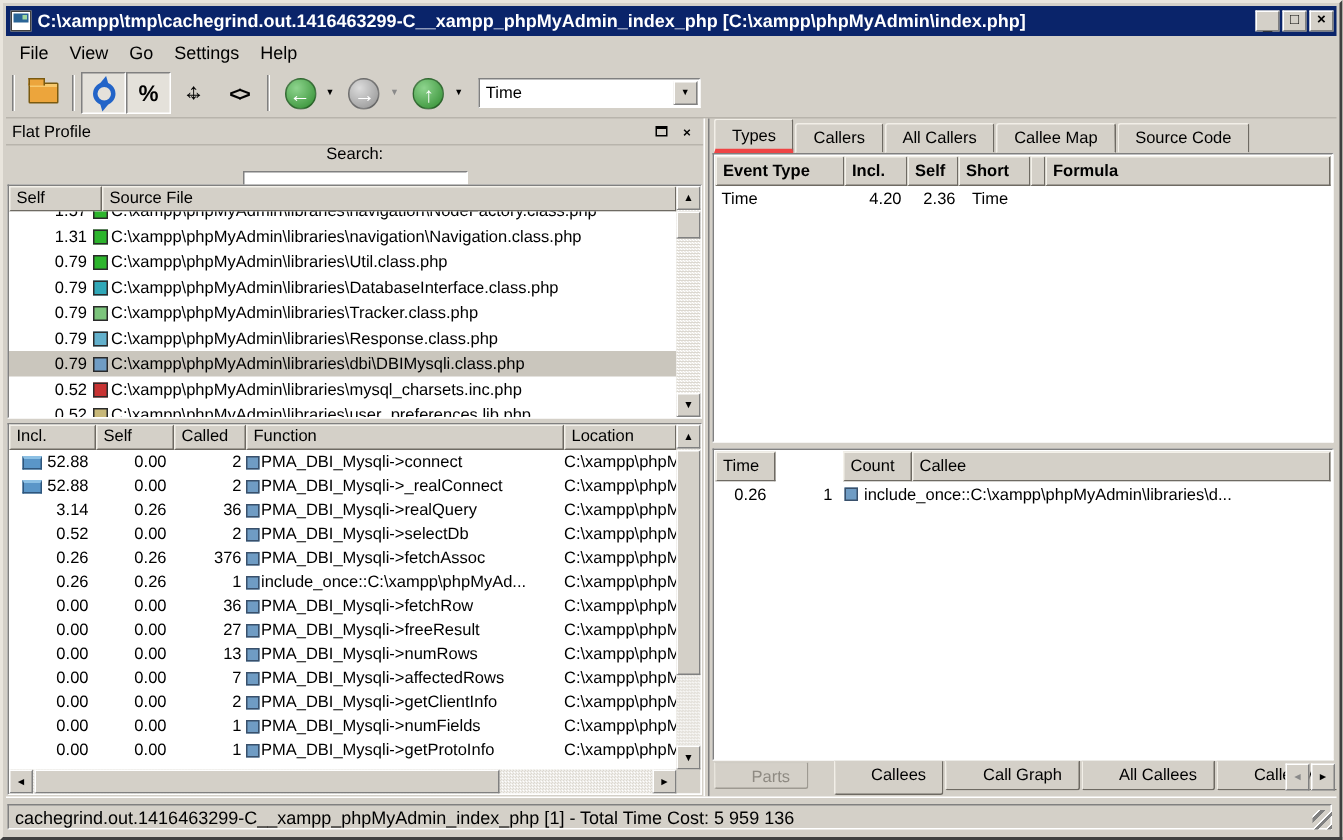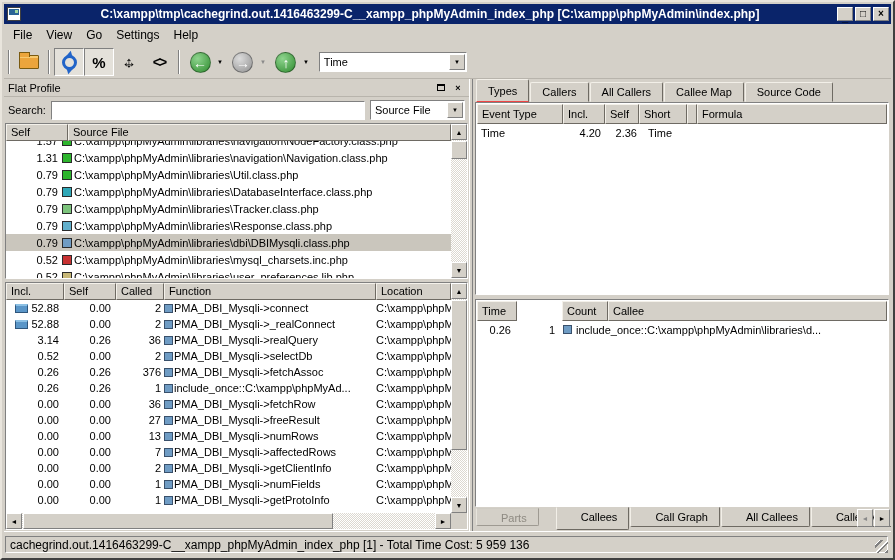--- a/index.html
+++ b/index.html
@@ -6,21 +6,21 @@
   html,body{width:895px;height:560px;overflow:hidden;}
   body{background:#d4d0c8;font-size:11px;color:#000;position:relative;}
   .win{position:absolute;inset:0;border:2px solid;border-color:#e9e5dd #404040 #404040 #e9e5dd;background:#d4d0c8;}
 
   
   .raised{border:1px solid;border-color:#fff #808080 #808080 #fff;background:#d4d0c8;}
   .tablebox{border:1px solid;border-color:#808080 #fff #fff #808080;background:#fff;position:relative;overflow:hidden;}
   .hcell{background:#d4d0c8;border:1px solid;border-color:#f4f1ea #6e6a63 #6e6a63 #f4f1ea;padding:1px 4px;white-space:nowrap;overflow:hidden;}
 
   
-  .titlebar{position:absolute;top:2px;left:2px;right:2px;height:20px;background:#0a246a;display:flex;align-items:center;padding:0 2px;text-align:center;}
+  .titlebar{position:absolute;top:2px;left:2px;right:2px;height:20px;background:#0a246a;display:flex;align-items:center;padding:0 2px;}
   .appicon{width:14px;height:14px;background:#fff;border:1px solid #404040;margin:0 3px 0 1px;position:relative;}
   .appicon:before{content:"";position:absolute;inset:1px 1px 5px 1px;background:#2a6496;}
   .appicon:after{content:"";position:absolute;right:2px;top:2px;width:3px;height:3px;background:#9fd89f;}
   .title-text{color:#fff;font-weight:bold;font-size:12px;white-space:nowrap;overflow:hidden;flex:1;padding-left:1px;}
   .winbtn{width:16px;height:14px;margin-left:2px;display:flex;align-items:center;justify-content:center;font-size:10px;font-weight:bold;line-height:1;color:#000;}
   .glyph-min{position:relative;top:3px;font-size:11px;}
 
   
   .menubar{position:absolute;top:22px;left:2px;right:2px;height:22px;display:flex;align-items:center;padding-left:2px;background:#d4d0c8;}
   .menu-item{padding:3px 7px;font-size:12px;}
@@ -53,21 +53,21 @@
   .main{position:absolute;top:77px;left:2px;right:2px;bottom:27px;display:flex;}
   .leftpane{width:465px;display:flex;flex-direction:column;}
   .splitter{width:4px;background:#d4d0c8;border-left:1px solid #fff;border-right:1px solid #808080;}
   .rightpane{flex:1;display:flex;flex-direction:column;overflow:hidden;}
 
   
   .dock-title{height:18px;display:flex;align-items:center;padding:0 4px;border-bottom:1px solid #b8b4ac;}
   .dock-title .dt-label{flex:1;font-size:11px;}
   .dockbtn{width:14px;height:13px;display:flex;align-items:center;justify-content:center;margin-left:3px;font-size:9px;font-weight:bold;}
   .float-glyph{width:8px;height:7px;border:1px solid #000;border-top:2px solid #000;}
-  .search-row{height:26px;display:flex;align-items:center;padding:0 4px;gap:5px;}
+  .search-row{height:26px;display:flex;align-items:center;padding:0 4px;gap:5px;flex-direction:column;}
   .search-input{flex:1;height:19px;background:#fff;border:1px solid;border-color:#808080 #fff #fff #808080;padding:0 3px;font-size:11px;outline:none;}
   .combo.small{width:95px;margin-left:0;}
 
   
   .vscroll{position:absolute;top:0;right:0;width:16px;bottom:0;background:#ece9e2;background-image:repeating-conic-gradient(#fff 0% 25%,#dcd8d0 0% 50%);background-size:2px 2px;}
   .sbtn{position:absolute;width:16px;height:16px;display:flex;align-items:center;justify-content:center;font-size:7px;color:#000;}
   .sthumb{position:absolute;left:0;width:16px;}
   .hscroll{position:absolute;left:0;bottom:0;height:16px;background:#ece9e2;background-image:repeating-conic-gradient(#fff 0% 25%,#dcd8d0 0% 50%);background-size:2px 2px;}
   .hthumb{position:absolute;top:0;height:16px;}
   .corner{position:absolute;right:0;bottom:0;width:16px;height:16px;background:#d4d0c8;}
@@ -96,23 +96,23 @@
   .f-called{width:48px;text-align:right;padding-right:3px;flex:none;}
   .f-func{width:212px;flex:none;display:flex;align-items:center;overflow:hidden;}
   .f-loc{flex:1;overflow:hidden;}
   .fnicon{width:9px;height:9px;background:#6f9cc4;border:1px solid #39506b;flex:none;margin-right:1px;}
   .baricon{width:13px;height:9px;background:#5a96c8;border:1px solid #2f567c;border-top:2px solid #8cc0e4;flex:none;}
 
   
   .rheader{height:18px;font-weight:bold;font-size:11.5px;padding:2px 2px 0 4px;white-space:nowrap;overflow:hidden;}
   .rtabs{height:23px;display:flex;align-items:flex-end;padding-left:3px;position:relative;z-index:2;}
   .tab{height:20px;padding:3px 11px 0 11px;background:#d4d0c8;border:1px solid;border-color:#f2efe8 #6e6a63 #d4d0c8 #f2efe8;border-radius:2px 2px 0 0;margin-right:1px;white-space:nowrap;}
-  .tab.active{height:23px;padding-top:5px;border-bottom:1px solid #ef4444;}
+  .tab.active{height:23px;padding-top:5px;border-bottom:3px solid #ef4444;}
   .types-table{height:193px;margin:0 2px;}
-  .theader{display:flex;height:20px;position:absolute;top:1px;left:1px;right:1px;}
+  .theader{display:flex;height:20px;position:absolute;top:1px;left:1px;right:1px;font-weight:bold;}
   .theader .hcell{padding-top:3px;}
   .th-event{width:86px;} .th-incl{width:42px;text-align:left;} .th-self{width:34px;} .th-short{width:48px;} .th-sp{width:9px;} .th-formula{flex:1;}
   .tbody{position:absolute;top:21px;left:1px;right:1px;bottom:1px;background:#fff;}
   .trow{display:flex;height:17px;align-items:center;}
   .t-event{width:86px;padding-left:4px;flex:none;}
   .t-incl{width:42px;text-align:right;padding-right:4px;flex:none;}
   .t-self{width:34px;text-align:right;padding-right:2px;flex:none;}
   .t-short{width:48px;padding-left:9px;flex:none;}
   .t-formula{flex:1;}
   .callees-table{flex:1;margin:4px 2px 0 2px;}

